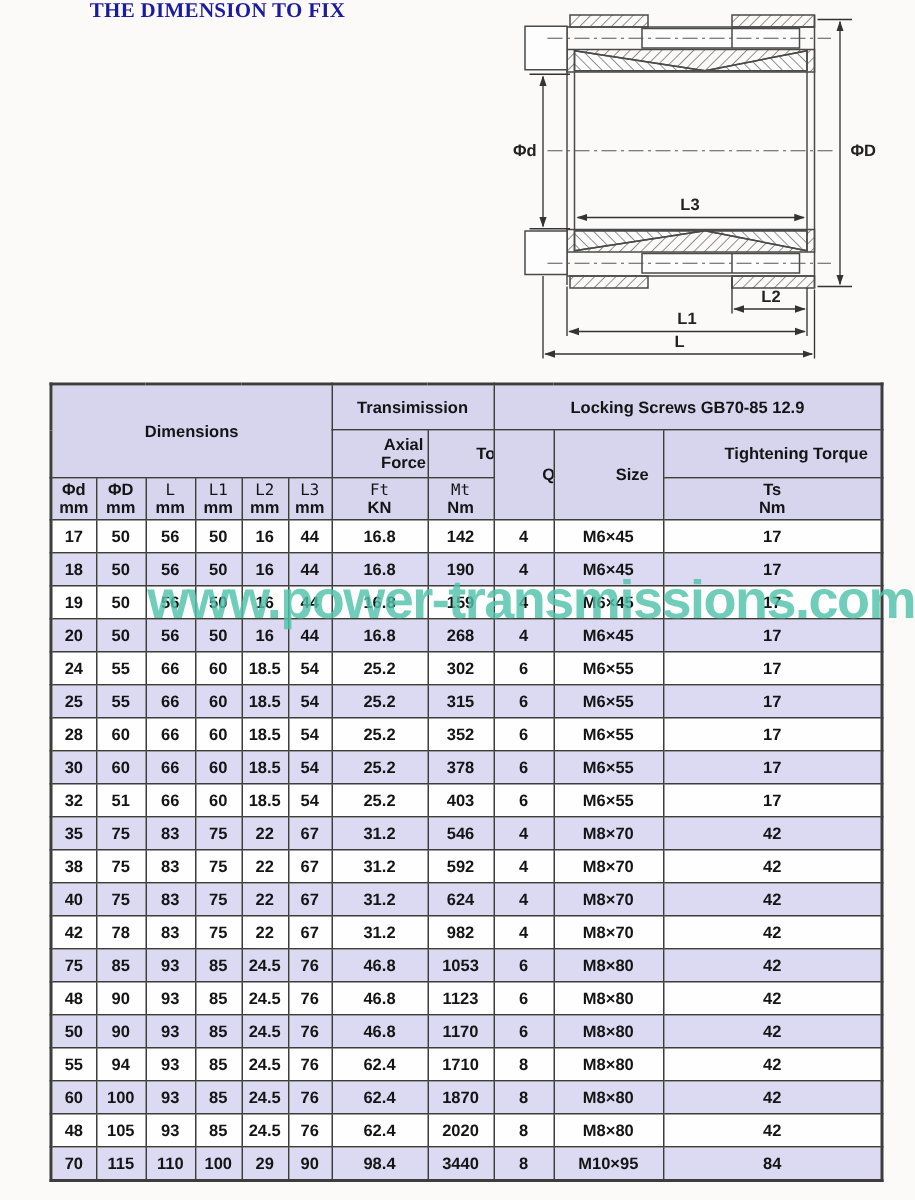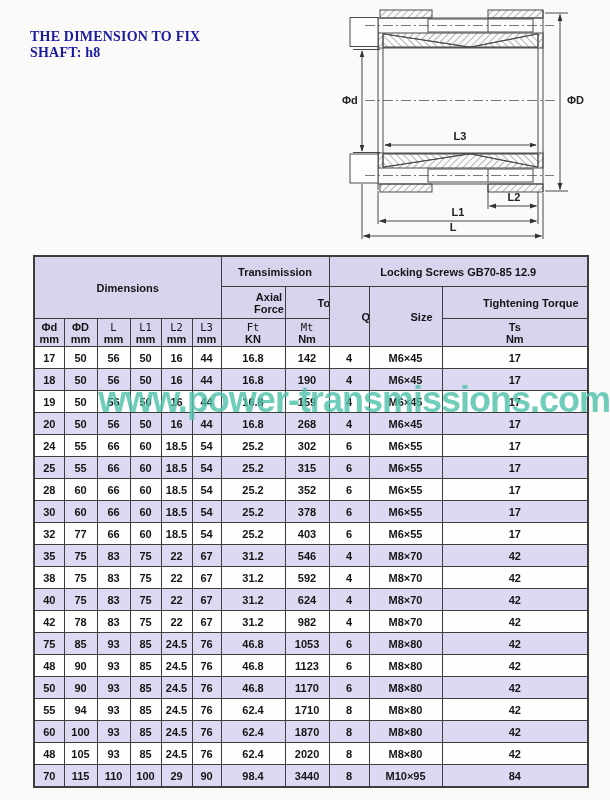--- a/index.html
+++ b/index.html
@@ -3,21 +3,21 @@
 <meta charset="utf-8">
 <style>
   html,body{margin:0;padding:0;}
   body{
     width:610px;height:800px;position:relative;overflow:hidden;
     background:#fbfaf8;
     font-family:"Liberation Sans",sans-serif;
   }
   
   .title-block{
-    position:absolute;left:30px;top:29px;width:230px;
+    position:absolute;left:30px;top:0;width:230px;text-align:center;
   }
   .title-line{
     font-family:"Liberation Serif",serif;font-weight:bold;
     font-size:14px;line-height:15.5px;color:#1b1b9e;letter-spacing:.2px;
   }
   
   .drawing{position:absolute;left:340px;top:0;}
   .drawing text{font-family:"Liberation Sans",sans-serif;font-weight:bold;font-size:11px;fill:#222;}
   
   .spec-table{
@@ -45,21 +45,20 @@
     font-family:"Liberation Sans",sans-serif;font-weight:bold;
     font-size:36px;letter-spacing:-1px;color:rgba(80,194,171,.82);
     z-index:5;white-space:nowrap;
   }
 </style>
 </head>
 <body>
 
 <div class="title-block">
   <div class="title-line">THE DIMENSION TO FIX</div>
-  <div class="title-line">SHAFT: h8</div>
 </div>
 
 <svg class="drawing" width="270" height="250" viewBox="0 0 270 250">
   <defs>
     <pattern id="hatch1" width="5" height="5" patternUnits="userSpaceOnUse" patternTransform="rotate(45)">
       <line x1="0" y1="0" x2="0" y2="5" stroke="#6d6d6d" stroke-width="1"></line>
     </pattern>
     <pattern id="hatch2" width="5" height="5" patternUnits="userSpaceOnUse" patternTransform="rotate(-45)">
       <line x1="0" y1="0" x2="0" y2="5" stroke="#6d6d6d" stroke-width="1"></line>
     </pattern>
@@ -309,21 +308,21 @@
         <td>18.5</td>
         <td>54</td>
         <td>25.2</td>
         <td>378</td>
         <td>6</td>
         <td>M6×55</td>
         <td>17</td>
       </tr>
       <tr>
         <td>32</td>
-        <td>77</td>
+        <td>51</td>
         <td>66</td>
         <td>60</td>
         <td>18.5</td>
         <td>54</td>
         <td>25.2</td>
         <td>403</td>
         <td>6</td>
         <td>M6×55</td>
         <td>17</td>
       </tr>

